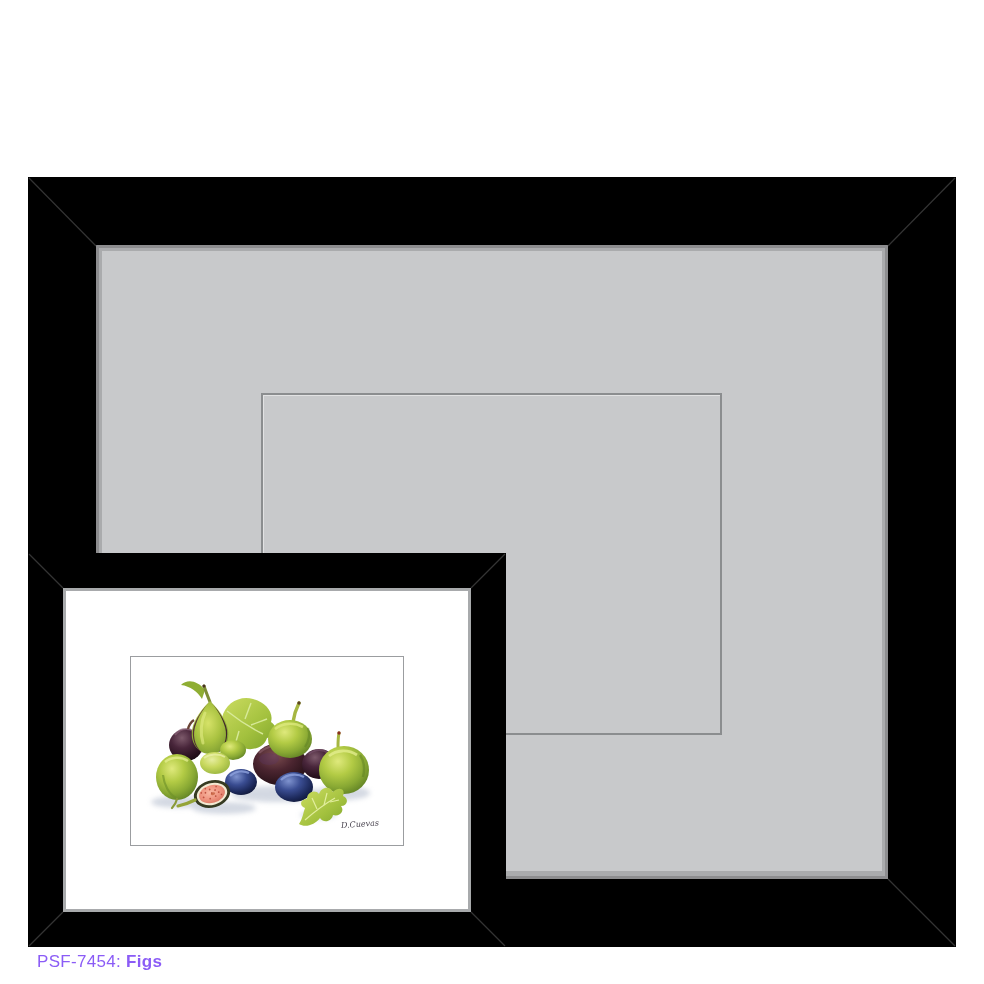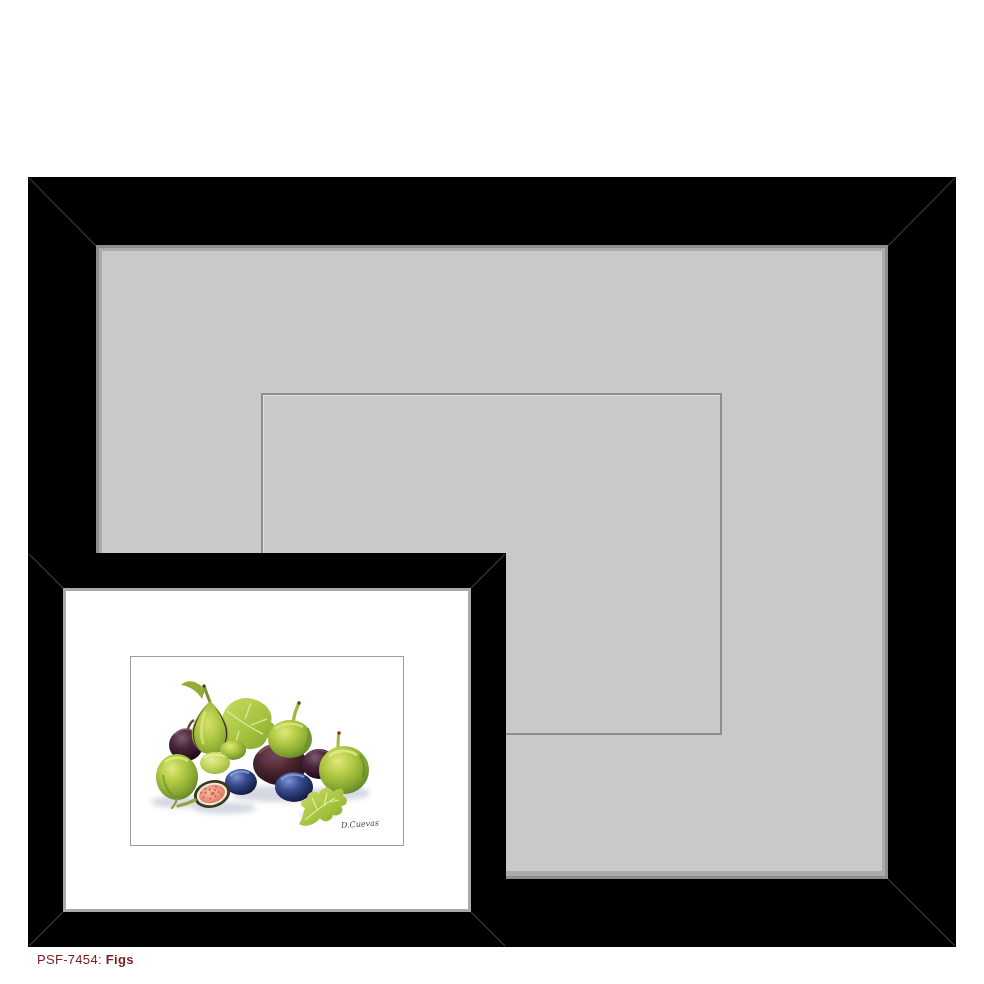--- a/index.html
+++ b/index.html
@@ -20,21 +20,21 @@
   .small-frame{position:absolute;left:28px;top:553px;width:478px;height:394px;background:#000;}
   .small-mat-bevel{position:absolute;inset:35px;background:#a8aaac;}
   .small-mat{position:absolute;inset:3px;background:#ffffff;}
 
   .artwork{position:absolute;left:131px;top:657px;width:272px;height:188px;background:#fff;
            box-shadow:0 0 0 1px #9b9da0;}
   .artwork svg{display:block;width:100%;height:100%;}
 
   .miters{position:absolute;left:0;top:0;pointer-events:none;}
 
-  .caption{position:absolute;left:37px;top:953px;font-size:13px;line-height:1.1;color:#7f1d1d;
+  .caption{position:absolute;left:37px;top:953px;font-size:17px;line-height:1.1;color:#8b5cf6;
            letter-spacing:.3px;}
   .caption .title{font-weight:bold;}
 </style>
 </head>
 <body>
 
 <div class="stage">
 
   <div class="big-frame">
     <div class="big-mat-bevel">

